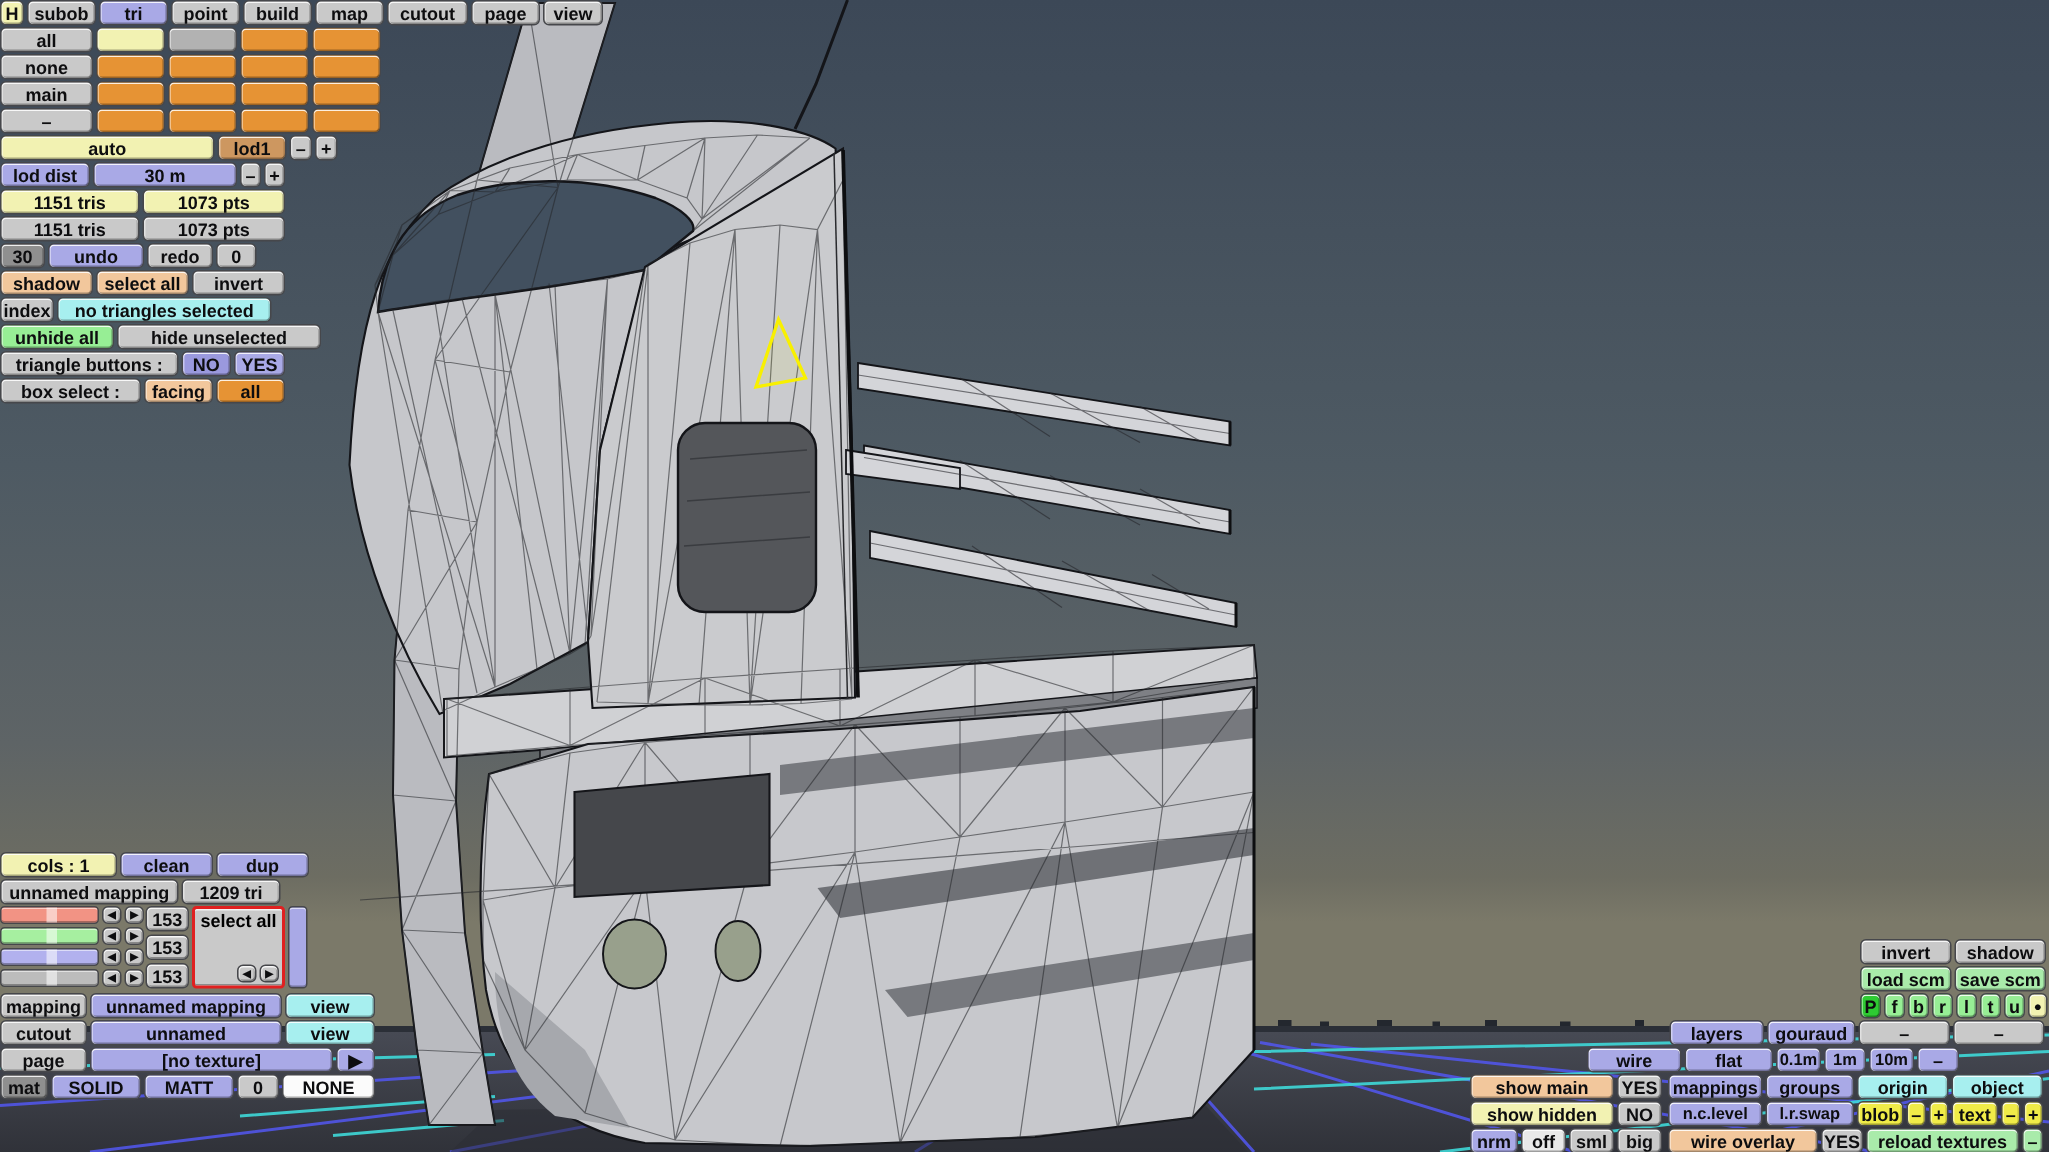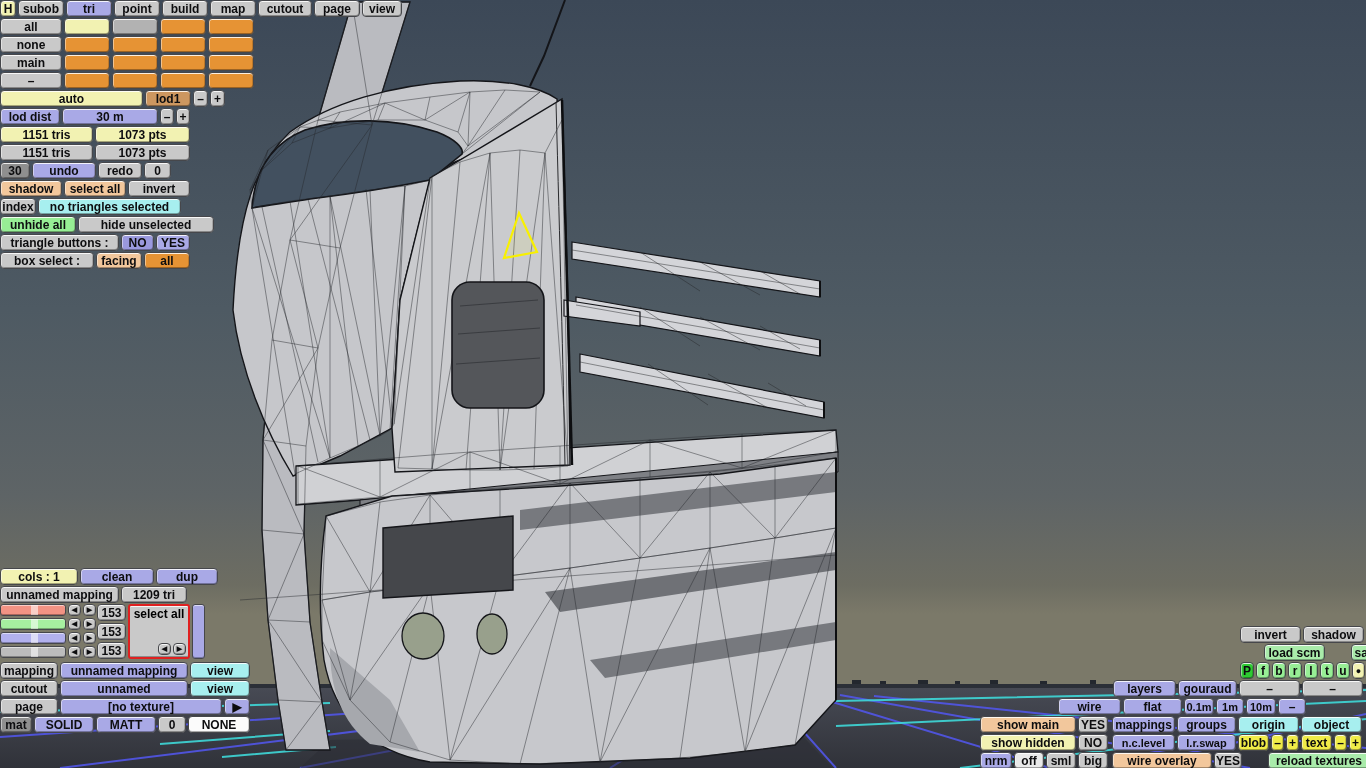--- a/index.html
+++ b/index.html
@@ -9,21 +9,21 @@
   .r{display:flex;gap:2px;margin-bottom:1px;}
   .b{height:17px;box-sizing:border-box;border:1px solid #46474b;border-radius:4px;
      font:bold 12px "Liberation Sans",sans-serif;display:flex;align-items:center;justify-content:center;
      color:#0d0d0f;background:var(--c-panel_gray);white-space:nowrap;overflow:hidden;
      box-shadow:inset 0 1px 0 rgba(255,255,255,.85),inset 1px 0 0 rgba(255,255,255,.45),
        inset 0 -1px 0 rgba(0,0,0,.32),inset -1px 0 0 rgba(0,0,0,.18);}
   .lav{background:var(--c-lavender);} .lav2{background:var(--c-lavender_active);}
   .yel{background:var(--c-pale_yellow);} .org{background:var(--c-orange);}
   .tan{background:var(--c-tan);} .pch{background:var(--c-peach);}
   .cyn{background:var(--c-cyan);} .grn{background:var(--c-green);}
-  .bgrn{background:var(--c-bright_green);} .lgrn{background:var(--c-light_green);margin-left:24px;}
+  .bgrn{background:var(--c-bright_green);} .lgrn{background:var(--c-light_green);}
   .ylw{background:var(--c-yellow);} .wht{background:var(--c-white);}
   .dgr{background:var(--c-dark_gray);} .offw{background:var(--c-off_white);}
   .c-yellow{background:var(--c-pale_yellow);} .c-gray{background:#b2b2b2;} .c-orange{background:var(--c-orange);}
   .sw-salmon{background:var(--c-salmon);} .sw-green{background:var(--c-swatch_green);}
   .sw-lavender{background:var(--c-swatch_lavender);} .sw-gray{background:var(--c-swatch_gray);}
   .cell{width:46px;}
   .sm{font-size:11px;}
   .star{color:var(--c-red);font-size:13px;margin-left:1px;}
   #selall{position:absolute;left:128px;top:36px;width:62px;height:55px;border:2px solid var(--c-red);
      border-radius:3px;background:var(--c-panel_gray);box-sizing:border-box;
@@ -217,21 +217,21 @@
   <div class="r">
     <div class="b" style="width:94px">box select :</div>
     <div class="b pch" style="width:46px">facing</div>
     <div class="b org" style="width:46px">all</div>
   </div>
 </div>
 
 <div class="p" style="left:0;top:568px;width:260px;">
   <div class="r">
     <div class="b yel" style="width:78px">cols : 1</div>
-    <div class="b lav" style="width:74px">clean</div>
+    <div class="b lav" style="width:62px">clean</div>
     <div class="b lav" style="width:62px">dup</div>
   </div>
   <div class="r">
     <div class="b" style="width:119px">unnamed mapping</div>
     <div class="b" style="width:66px">1209 tri</div>
   </div>
   <div style="position:relative;height:58px;">
     <div class="swrow">
       <div class="sw sw-salmon">
           <i></i>

